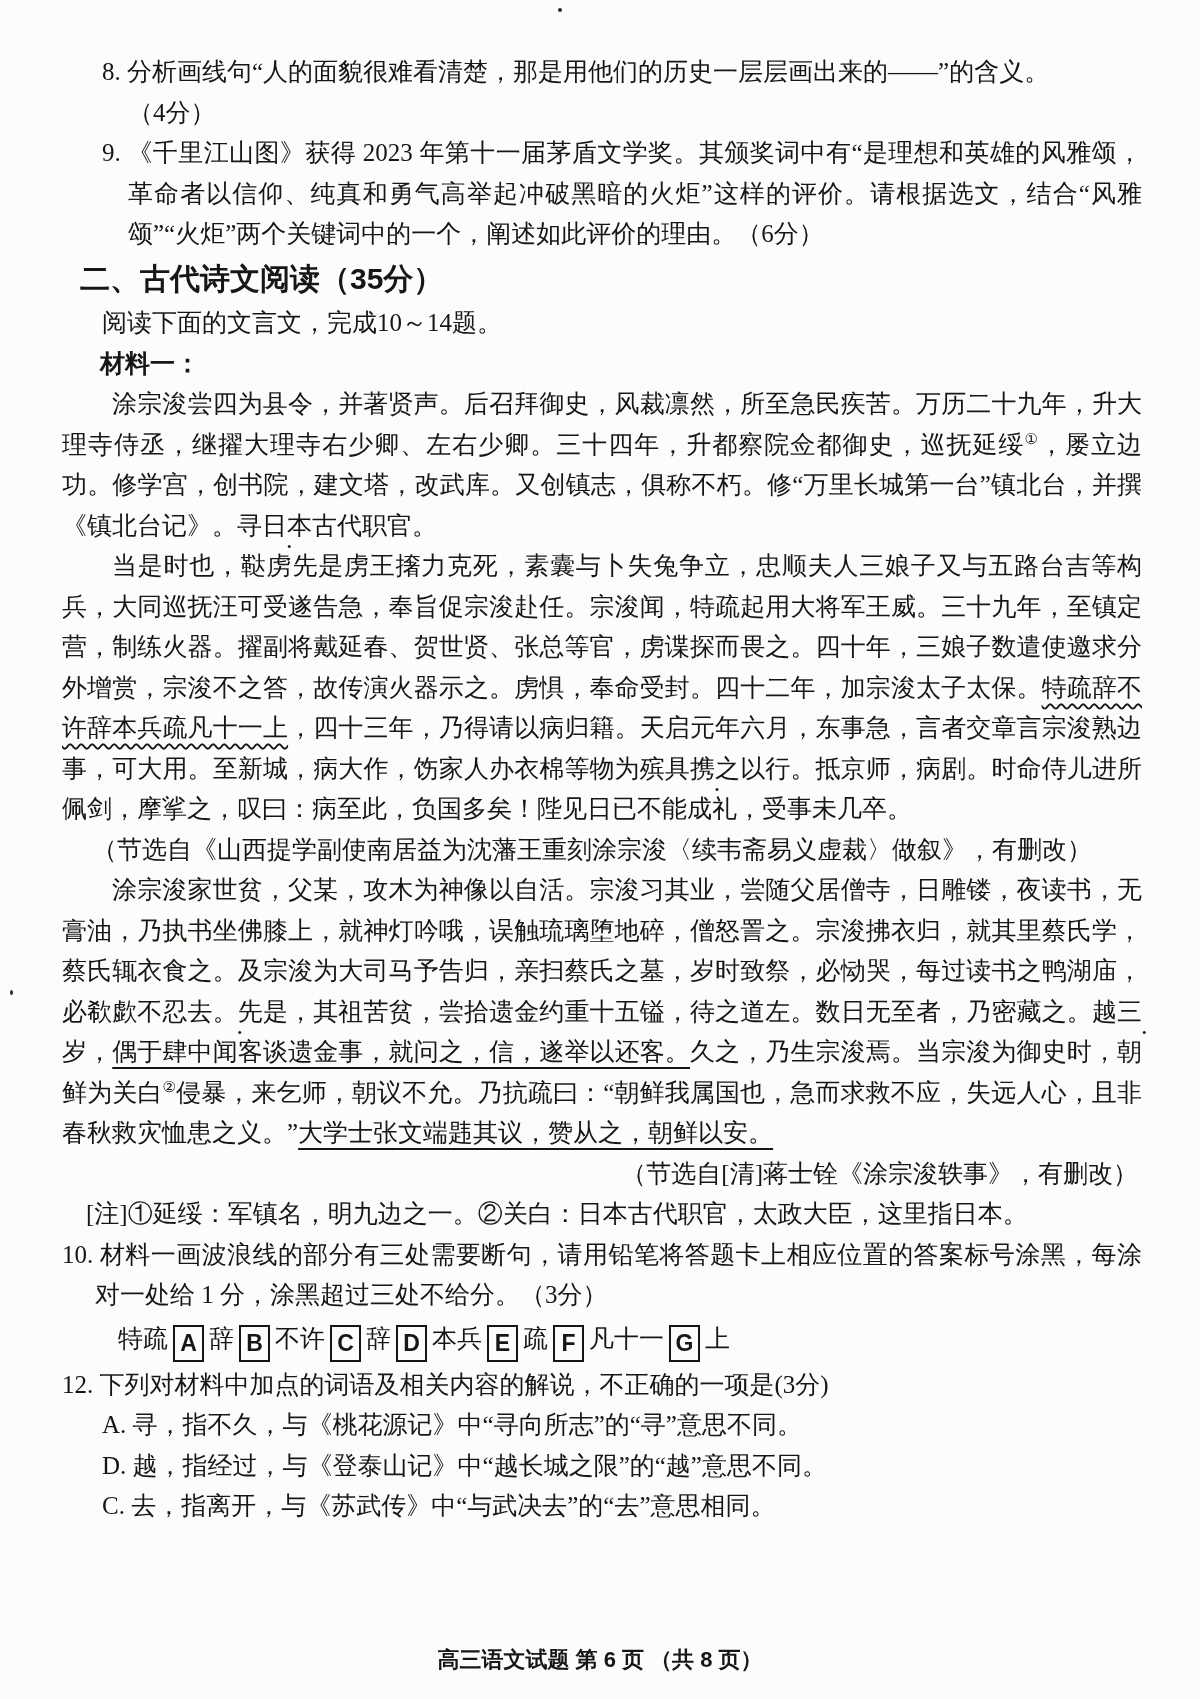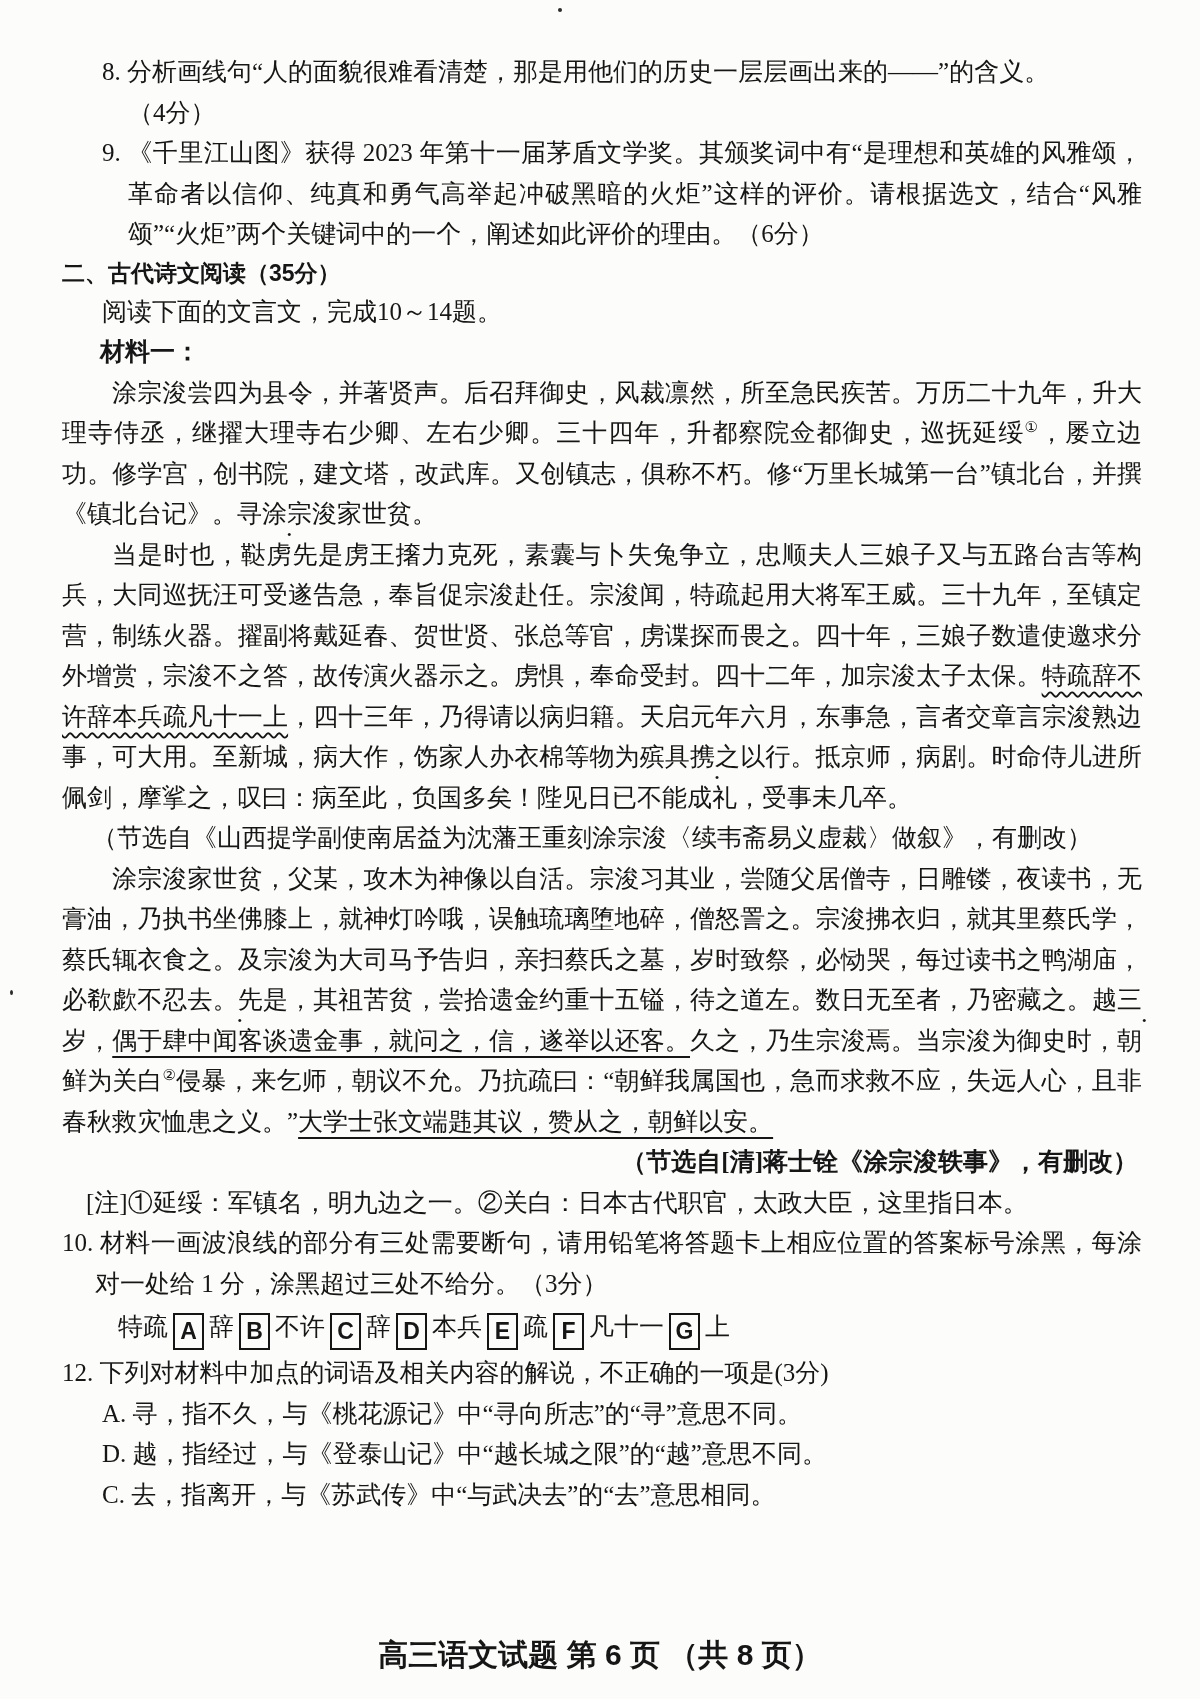--- a/index.html
+++ b/index.html
@@ -8,54 +8,54 @@
     background:#fcfcfa;color:#161616;box-sizing:border-box;
     padding:52px 58px 0 62px;overflow:hidden;
     font-family:"Liberation Serif","DejaVu Serif",serif;
     font-size:25px;line-height:1.62;text-align:justify;
   }
   .blk{margin:0;}
   
   .q89{margin-left:40px;padding-left:26px;text-indent:-26px;}
   
   .q1011{padding-left:33px;text-indent:-33px;}
-  .h1{font-family:"Liberation Sans","DejaVu Sans",sans-serif;font-weight:700;font-size:23px;}
+  .h1{margin-left:18px;font-family:"Liberation Sans","DejaVu Sans",sans-serif;font-weight:700;font-size:30px;}
   .h2{margin-left:46px;font-family:"Liberation Sans","DejaVu Sans",sans-serif;font-weight:700;}
   .intro{margin-left:40px;}
   .mat{margin-left:38px;font-family:Liberation Serif, serif;font-weight:700;}
   .para{text-indent:2em;}
   .src{margin-left:30px;}
-  .src-r{text-align:right;padding-right:4px;font-weight:bold;}
+  .src-r{text-align:right;padding-right:4px;}
   .note{margin-left:24px;}
   .boxline{margin-left:56px;padding:3px 0;}
   .opt{margin-left:40px;}
   
   .s-sup{font-size:15px;vertical-align:super;line-height:0;}
   .s-dot{position:relative;}
   .s-dot::after{content:"•";position:absolute;left:0;right:0;bottom:-0.62em;font-size:13px;line-height:0;text-align:center;}
   .s-wavy{text-decoration:underline;text-decoration-style:wavy;text-decoration-thickness:1.5px;text-underline-offset:7px;}
   .s-u{text-decoration:underline;text-decoration-style:solid;text-decoration-thickness:1.5px;text-underline-offset:7px;}
   .s-box{display:inline-block;font-family:"Liberation Sans","DejaVu Sans",sans-serif;font-weight:700;
     font-size:23px;border:2.5px solid #151515;width:27px;height:33px;line-height:33px;text-align:center;
     margin:0 5px;vertical-align:-4px;text-indent:0;}
   .footer{position:absolute;bottom:26px;left:0;width:100%;text-align:center;
-    font-family:"Liberation Sans","DejaVu Sans",sans-serif;font-weight:700;font-size:30px;line-height:1.2;}
+    font-family:"Liberation Sans","DejaVu Sans",sans-serif;font-weight:700;font-size:22px;line-height:1.2;}
   .speck{position:absolute;background:#2b2b2b;border-radius:50%;}
 </style>
 </head>
 <body>
 
 <div class="page">
   <div id="content-root">
       <div class="blk q89"><span class="s-plain">8. 分析画线句“人的面貌很难看清楚，那是用他们的历史一层层画出来的——”的含义。</span><br><span class="s-plain">（4分）</span></div>
       <div class="blk q89"><span class="s-plain">9. 《千里江山图》获得 2023 年第十一届茅盾文学奖。其颁奖词中有“是理想和英雄的风雅颂，革命者以信仰、纯真和勇气高举起冲破黑暗的火炬”这样的评价。请根据选文，结合“风雅颂”“火炬”两个关键词中的一个，阐述如此评价的理由。（6分）</span></div>
       <div class="blk h1"><span class="s-plain">二、古代诗文阅读（35分）</span></div>
       <div class="blk intro"><span class="s-plain">阅读下面的文言文，完成10～14题。</span></div>
       <div class="blk mat"><span class="s-plain">材料一：</span></div>
-      <div class="blk para"><span class="s-plain">涂宗浚尝四为县令，并著贤声。后召拜御史，风裁凛然，所至急民疾苦。万历二十九年，升大理寺侍丞，继擢大理寺右少卿、左右少卿。三十四年，升都察院佥都御史，巡抚延绥</span><span class="s-sup">①</span><span class="s-plain">，屡立边功。修学宫，创书院，建文塔，改武库。又创镇志，俱称不朽。修“万里长城第一台”镇北台，并撰《镇北台记》。</span><span class="s-dot">寻</span><span class="s-plain">涂宗浚家世贫。</span></div>
+      <div class="blk para"><span class="s-plain">涂宗浚尝四为县令，并著贤声。后召拜御史，风裁凛然，所至急民疾苦。万历二十九年，升大理寺侍丞，继擢大理寺右少卿、左右少卿。三十四年，升都察院佥都御史，巡抚延绥</span><span class="s-sup">①</span><span class="s-plain">，屡立边功。修学宫，创书院，建文塔，改武库。又创镇志，俱称不朽。修“万里长城第一台”镇北台，并撰《镇北台记》。</span><span class="s-dot">寻</span><span class="s-plain">日本古代职官。</span></div>
       <div class="blk para"><span class="s-plain">当是时也，鞑虏先是虏王撦力克死，素囊与卜失兔争立，忠顺夫人三娘子又与五路台吉等构兵，大同巡抚汪可受遂告急，奉旨促宗浚赴任。宗浚闻，特疏起用大将军王威。三十九年，至镇定营，制练火器。擢副将戴延春、贺世贤、张总等官，虏谍探而畏之。四十年，三娘子数遣使邀求分外增赏，宗浚不之答，故传演火器示之。虏惧，奉命受封。四十二年，加宗浚太子太保。</span><span class="s-wavy">特疏辞不许辞本兵疏凡十一上</span><span class="s-plain">，四十三年，乃得请以病归籍。天启元年六月，东事急，言者交章言宗浚熟边事，可大用。至新城，病大作，饬家人办衣棉等物为殡</span><span class="s-dot">具</span><span class="s-plain">携之以行。抵京师，病剧。时命侍儿进所佩剑，摩挲之，叹曰：病至此，负国多矣！陛见日已不能成礼，受事未几卒。</span></div>
       <div class="blk src"><span class="s-plain">（节选自《山西提学副使南居益为沈藩王重刻涂宗浚〈续韦斋易义虚裁〉做叙》，有删改）</span></div>
       <div class="blk para"><span class="s-plain">涂宗浚家世贫，父某，攻木为神像以自活。宗浚习其业，尝随父居僧寺，日雕镂，夜读书，无膏油，乃执书坐佛膝上，就神灯吟哦，误触琉璃堕地碎，僧怒詈之。宗浚拂衣归，就其里蔡氏学，蔡氏辄衣食之。及宗浚为大司马予告归，亲扫蔡氏之墓，岁时致祭，必恸哭，每过读书之鸭湖庙，必欷歔不忍</span><span class="s-dot">去</span><span class="s-plain">。先是，其祖苦贫，尝拾遗金约重十五镒，待之道左。数日无至者，乃密藏之。</span><span class="s-dot">越</span><span class="s-plain">三岁，</span><span class="s-u">偶于肆中闻客谈遗金事，就问之，信，遂举以还客。</span><span class="s-plain">久之，乃生宗浚焉。当宗浚为御史时，朝鲜为关白</span><span class="s-sup">②</span><span class="s-plain">侵暴，来乞师，朝议不允。乃抗疏曰：“朝鲜我属国也，急而求救不应，失远人心，且非春秋救灾恤患之义。”</span><span class="s-u">大学士张文端韪其议，赞从之，朝鲜以安。</span></div>
       <div class="blk src-r"><span class="s-plain">（节选自[清]蒋士铨《涂宗浚轶事》，有删改）</span></div>
       <div class="blk note"><span class="s-plain">[注]①延绥：军镇名，明九边之一。②关白：日本古代职官，太政大臣，这里指日本。</span></div>
       <div class="blk q1011"><span class="s-plain">10. 材料一画波浪线的部分有三处需要断句，请用铅笔将答题卡上相应位置的答案标号涂黑，每涂对一处给 1 分，涂黑超过三处不给分。（3分）</span></div>
       <div class="blk boxline"><span class="s-plain">特疏</span><span class="s-box">A</span><span class="s-plain">辞</span><span class="s-box">B</span><span class="s-plain">不许</span><span class="s-box">C</span><span class="s-plain">辞</span><span class="s-box">D</span><span class="s-plain">本兵</span><span class="s-box">E</span><span class="s-plain">疏</span><span class="s-box">F</span><span class="s-plain">凡十一</span><span class="s-box">G</span><span class="s-plain">上</span></div>
       <div class="blk q1011"><span class="s-plain">12. 下列对材料中加点的词语及相关内容的解说，不正确的一项是(3分)</span></div>
       <div class="blk opt"><span class="s-plain">A. 寻，指不久，与《桃花源记》中“寻向所志”的“寻”意思不同。</span></div>
       <div class="blk opt"><span class="s-plain">D. 越，指经过，与《登泰山记》中“越长城之限”的“越”意思不同。</span></div>

